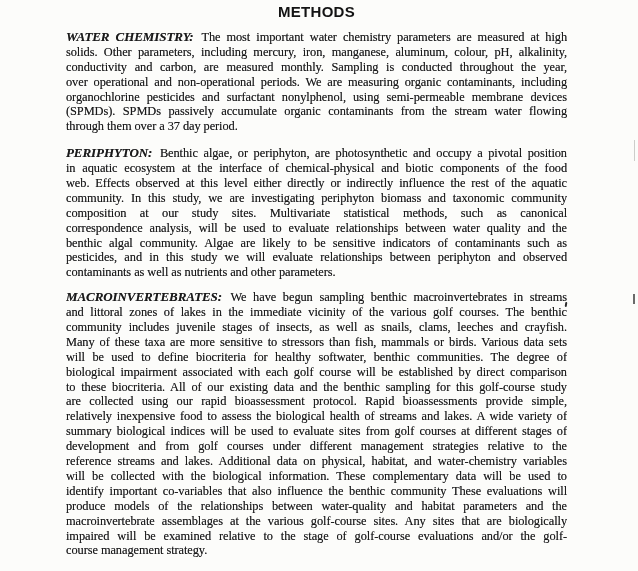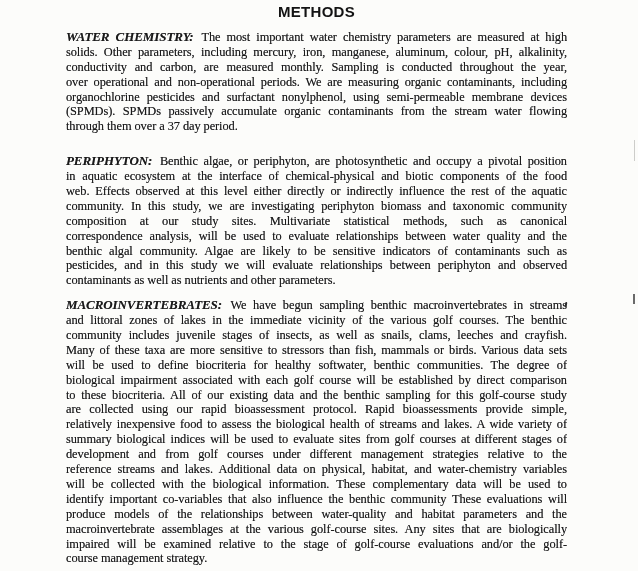--- a/index.html
+++ b/index.html
@@ -24,21 +24,21 @@
     font-weight: 700;
     font-size: 15px;
     line-height: 16px;
     letter-spacing: 0.3px;
     text-align: center;
     margin: 4px 0 0 0;
     color: #131313;
   }
   .para { margin: 0; }
   .para.p1 { margin-top: 10px; }
-  .para.p2 { margin-top: 20px; }
+  .para.p2 { margin-top: 12px; }
   .para.p3 { margin-top: 10px; }
   .line {
     font-size: 12.4px;
     line-height: 14.9px;
     height: 14.9px;
     overflow: hidden;
     letter-spacing: -0.08px;
     text-align: justify;
     text-align-last: justify;
     text-shadow: 0 0 0.35px rgba(20,20,30,0.55);

